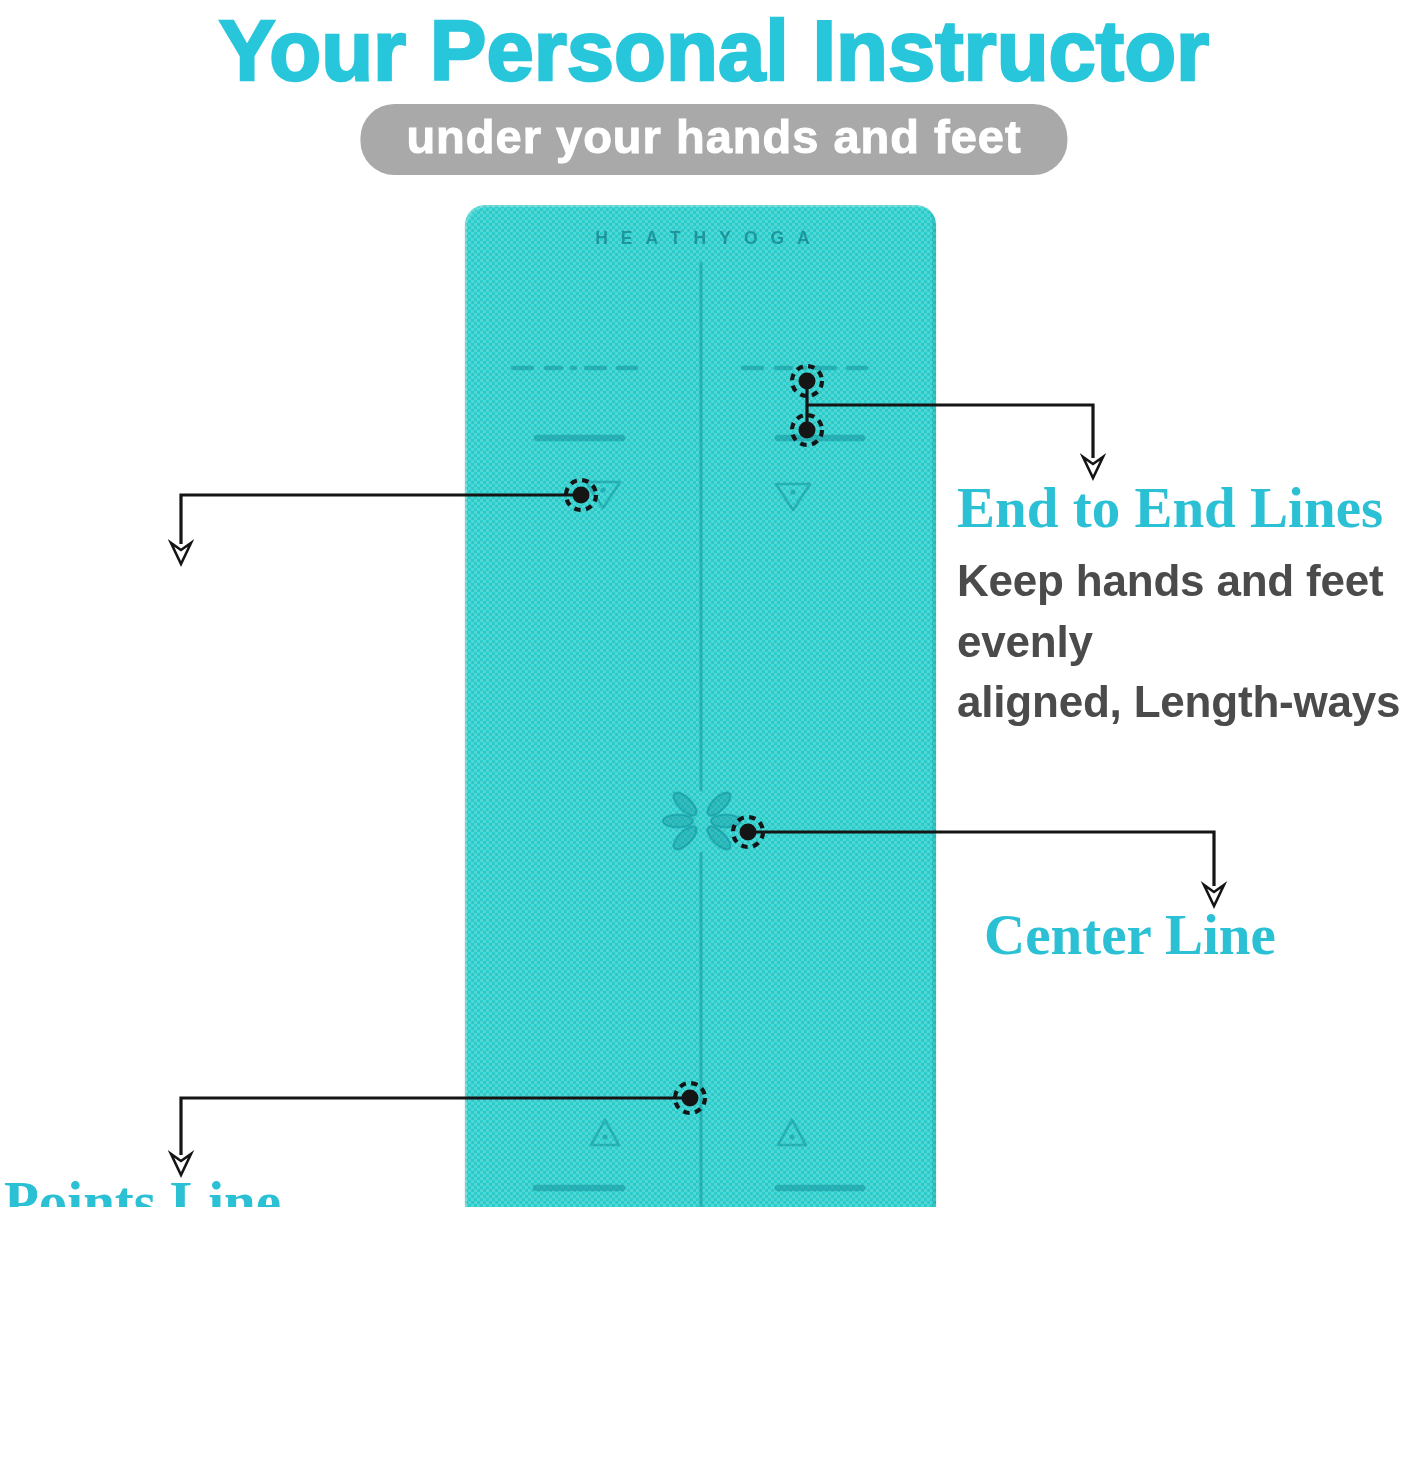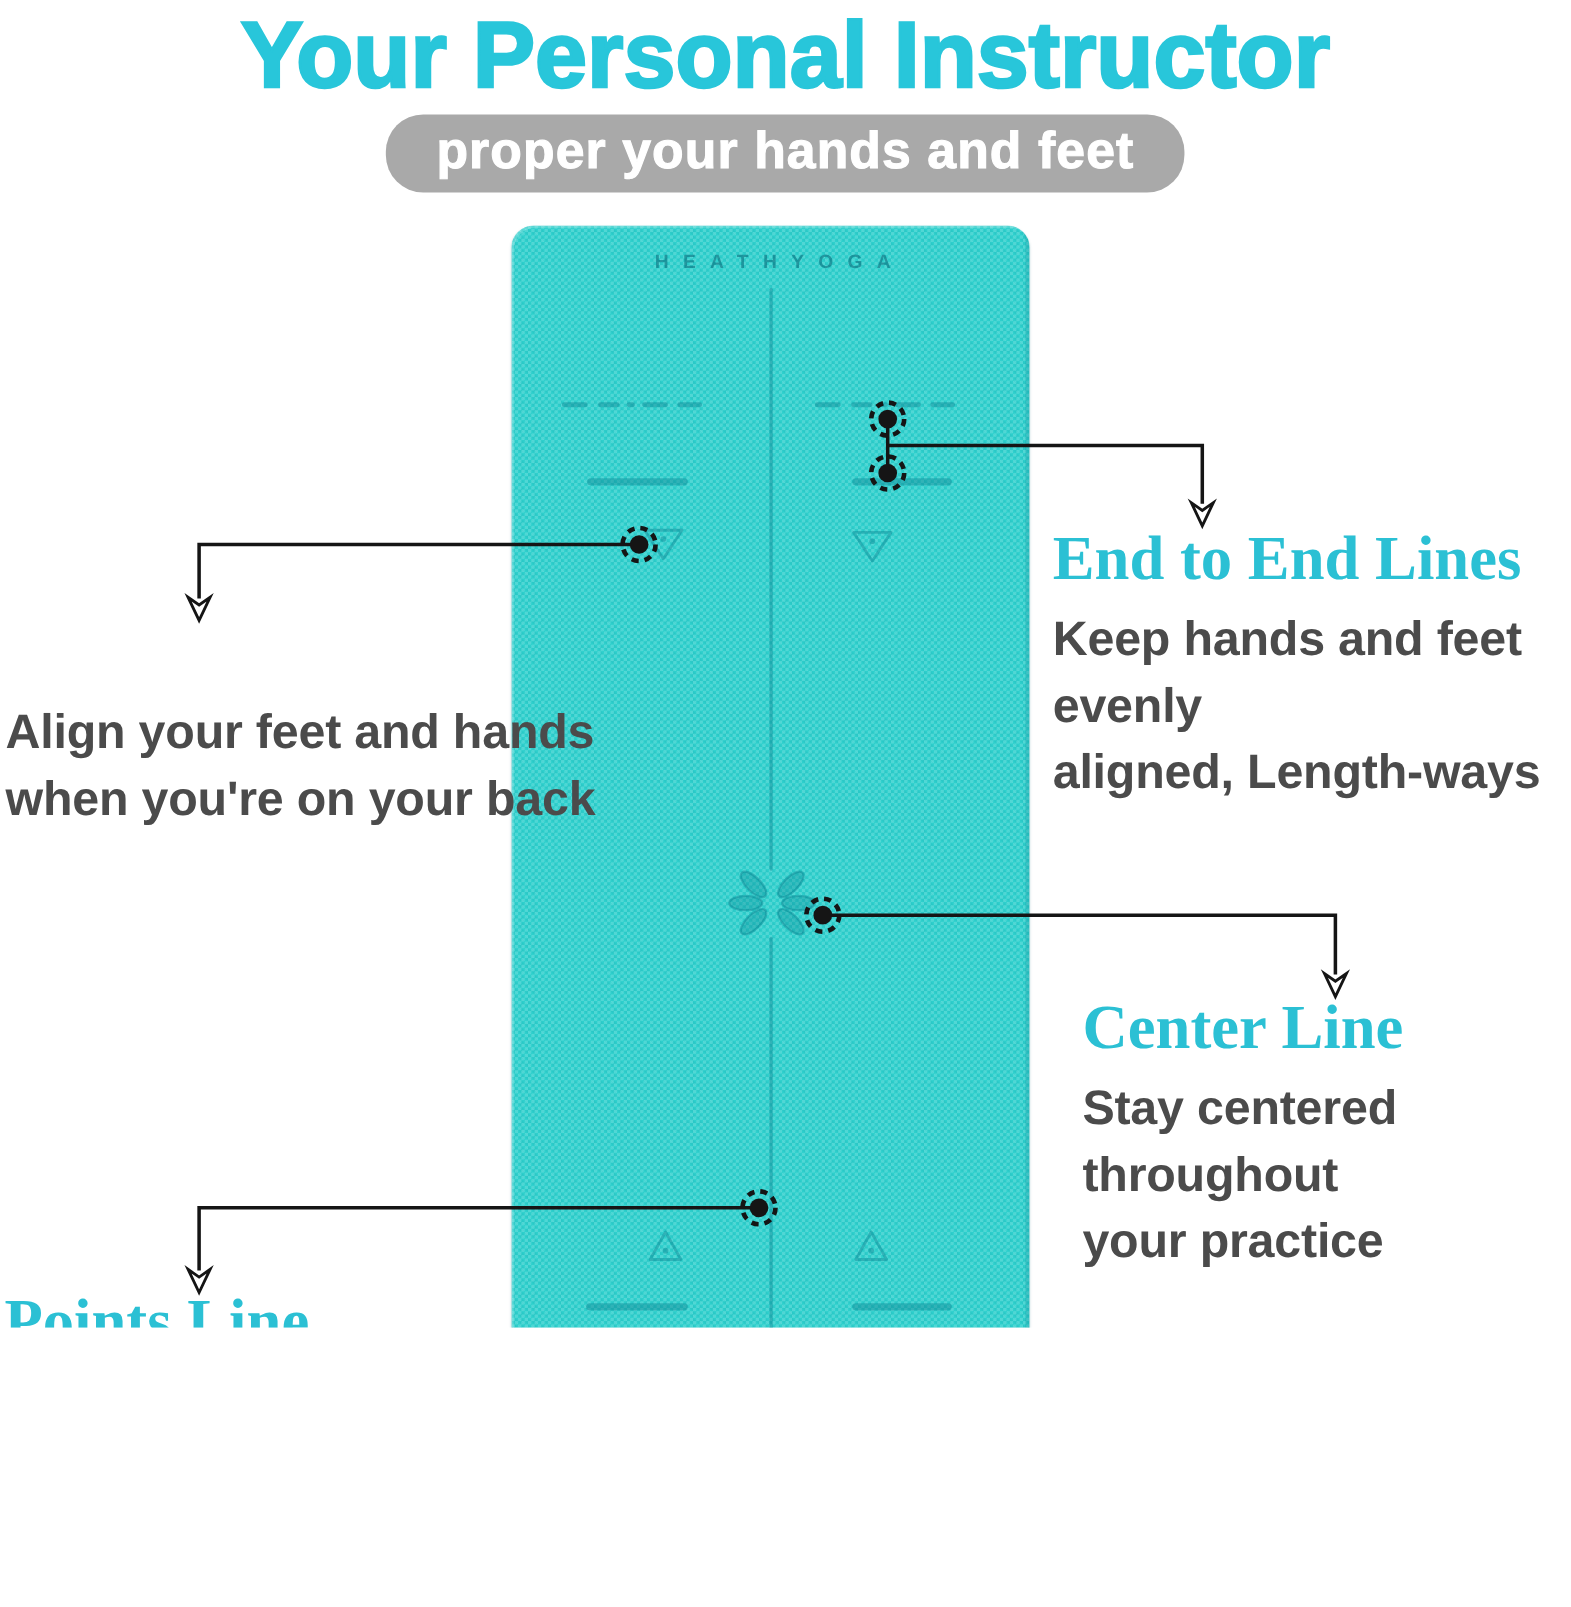--- a/index.html
+++ b/index.html
@@ -43,21 +43,21 @@
     position:absolute;font-weight:700;color:#4b4b4b;font-size:44px;line-height:1.38;
     white-space:pre-wrap;letter-spacing:-0.2px;
   }
 </style>
 </head>
 <body>
 
 <div class="canvas">
 
   <div class="title">Your Personal Instructor</div>
-  <div class="pill">proper your hands and feet</div>
+  <div class="pill">under your hands and feet</div>
 
   <div class="mat">
     <svg width="471" height="1252" viewBox="0 0 471 1252">
       <g stroke="#07808f" stroke-opacity="0.42" fill="none">
 
         <text x="244" y="39" text-anchor="middle" stroke="none" fill="#046575" fill-opacity="0.55" font-family="Liberation Sans, sans-serif" font-size="17.5" font-weight="700" letter-spacing="13">HEATHYOGA</text>
 
         <g stroke-width="3" stroke-linecap="round">
           <line x1="236" y1="58" x2="236" y2="585"></line>
           <line x1="236" y1="648" x2="236" y2="1120"></line>
@@ -167,26 +167,22 @@
         <circle cx="748" cy="832" r="8.5" fill="#151515"></circle>
         <circle cx="748" cy="832" r="15" fill="none" stroke="#151515" stroke-width="4.2" stroke-dasharray="6.5 5.4"></circle>
       </g>
       <g>
         <circle cx="690" cy="1098" r="8.5" fill="#151515"></circle>
         <circle cx="690" cy="1098" r="15" fill="none" stroke="#151515" stroke-width="4.2" stroke-dasharray="6.5 5.4"></circle>
       </g>
     </g>
   </svg>
 
-  <div class="callout-body" style="left:5px;top:636px;">Align your feet and hands
-when you're on your back</div>
 
   <div class="callout-heading" style="left:957px;top:475px;">End to End Lines</div>
   <div class="callout-body" style="left:957px;top:551px;">Keep hands and feet evenly
 aligned, Length-ways</div>
 
   <div class="callout-heading" style="left:984px;top:902px;">Center Line</div>
-  <div class="callout-body" style="left:984px;top:978px;">Stay centered throughout
-your practice</div>
 
   <div class="callout-heading" style="left:4px;top:1169px;">Points Line</div>
 
 </div>
 
 </body></html>

